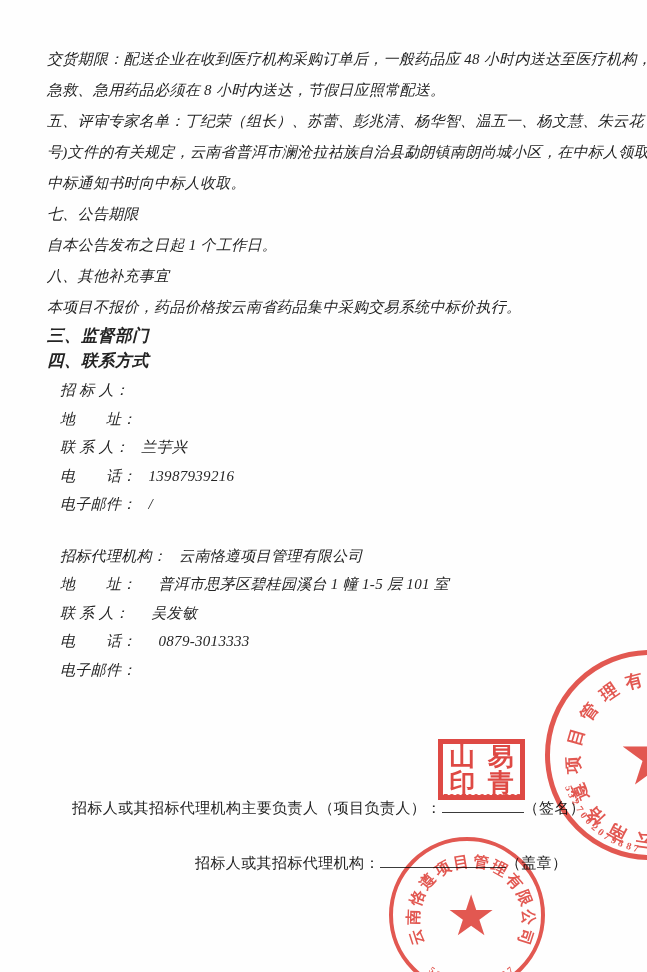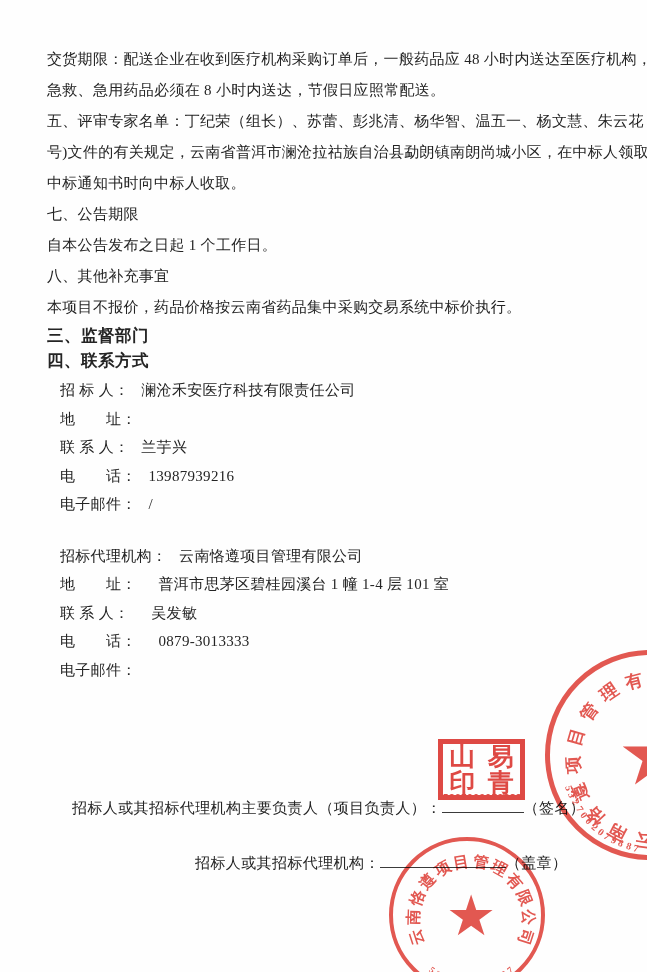--- a/index.html
+++ b/index.html
@@ -4,21 +4,21 @@
 <style>
   html,body{margin:0;padding:0;background:#888;}
   .page{
     position:relative;
     width:647px;height:972px;
     background:#fefefe;
     overflow:hidden;
     font-family:"Liberation Serif","DejaVu Serif",serif;
     color:#242424;
   }
-  .content{position:absolute;left:47px;top:44px;width:578px;}
+  .content{position:absolute;left:47px;top:44px;width:578px;font-style:italic;}
   .bline{font-size:15px;line-height:31px;letter-spacing:0.3px;white-space:nowrap;}
   .heading{font-size:16.5px;font-weight:bold;line-height:25px;letter-spacing:0.5px;}
   .tight{line-height:25px;}
   .indent1{padding-left:21px;}
   .cblock{margin-top:3px;}
   .spacer{height:23px;}
   .crow{display:flex;font-size:15px;line-height:28.5px;padding-left:13px;letter-spacing:0.3px;white-space:nowrap;gap:12px;}
   .crow .lbl{white-space:pre;}
   .crow .val{white-space:pre;}
   .crow .val.g{padding-left:10px;}
@@ -66,21 +66,20 @@
     <div class="bline">自本公告发布之日起 1 个工作日。</div>
     <div class="bline">八、其他补充事宜</div>
     <div class="bline">本项目不报价，药品价格按云南省药品集中采购交易系统中标价执行。</div>
 
     <div class="bline heading">三、监督部门</div>
     <div class="bline heading">四、联系方式</div>
 
     <div class="cblock">
       <div class="crow">
           <span class="lbl">招 标 人：</span>
-          <span class="val">澜沧禾安医疗科技有限责任公司</span>
         </div>
       <div class="crow">
           <span class="lbl">地　　址：</span>
         </div>
       <div class="crow">
           <span class="lbl">联 系 人：</span>
           <span class="val">兰芋兴</span>
         </div>
       <div class="crow">
           <span class="lbl">电　　话：</span>
@@ -94,21 +93,21 @@
 
     <div class="spacer"></div>
 
     <div>
       <div class="crow">
           <span class="lbl">招标代理机构：</span>
           <span class="val">云南恪遵项目管理有限公司</span>
         </div>
       <div class="crow">
           <span class="lbl">地　　址：</span>
-          <span class="val g">普洱市思茅区碧桂园溪台 1 幢 1-4 层 101 室</span>
+          <span class="val g">普洱市思茅区碧桂园溪台 1 幢 1-5 层 101 室</span>
         </div>
       <div class="crow">
           <span class="lbl">联 系 人：</span>
           <span class="val g">吴发敏</span>
         </div>
       <div class="crow">
           <span class="lbl">电　　话：</span>
           <span class="val g">0879-3013333</span>
         </div>
       <div class="crow">

